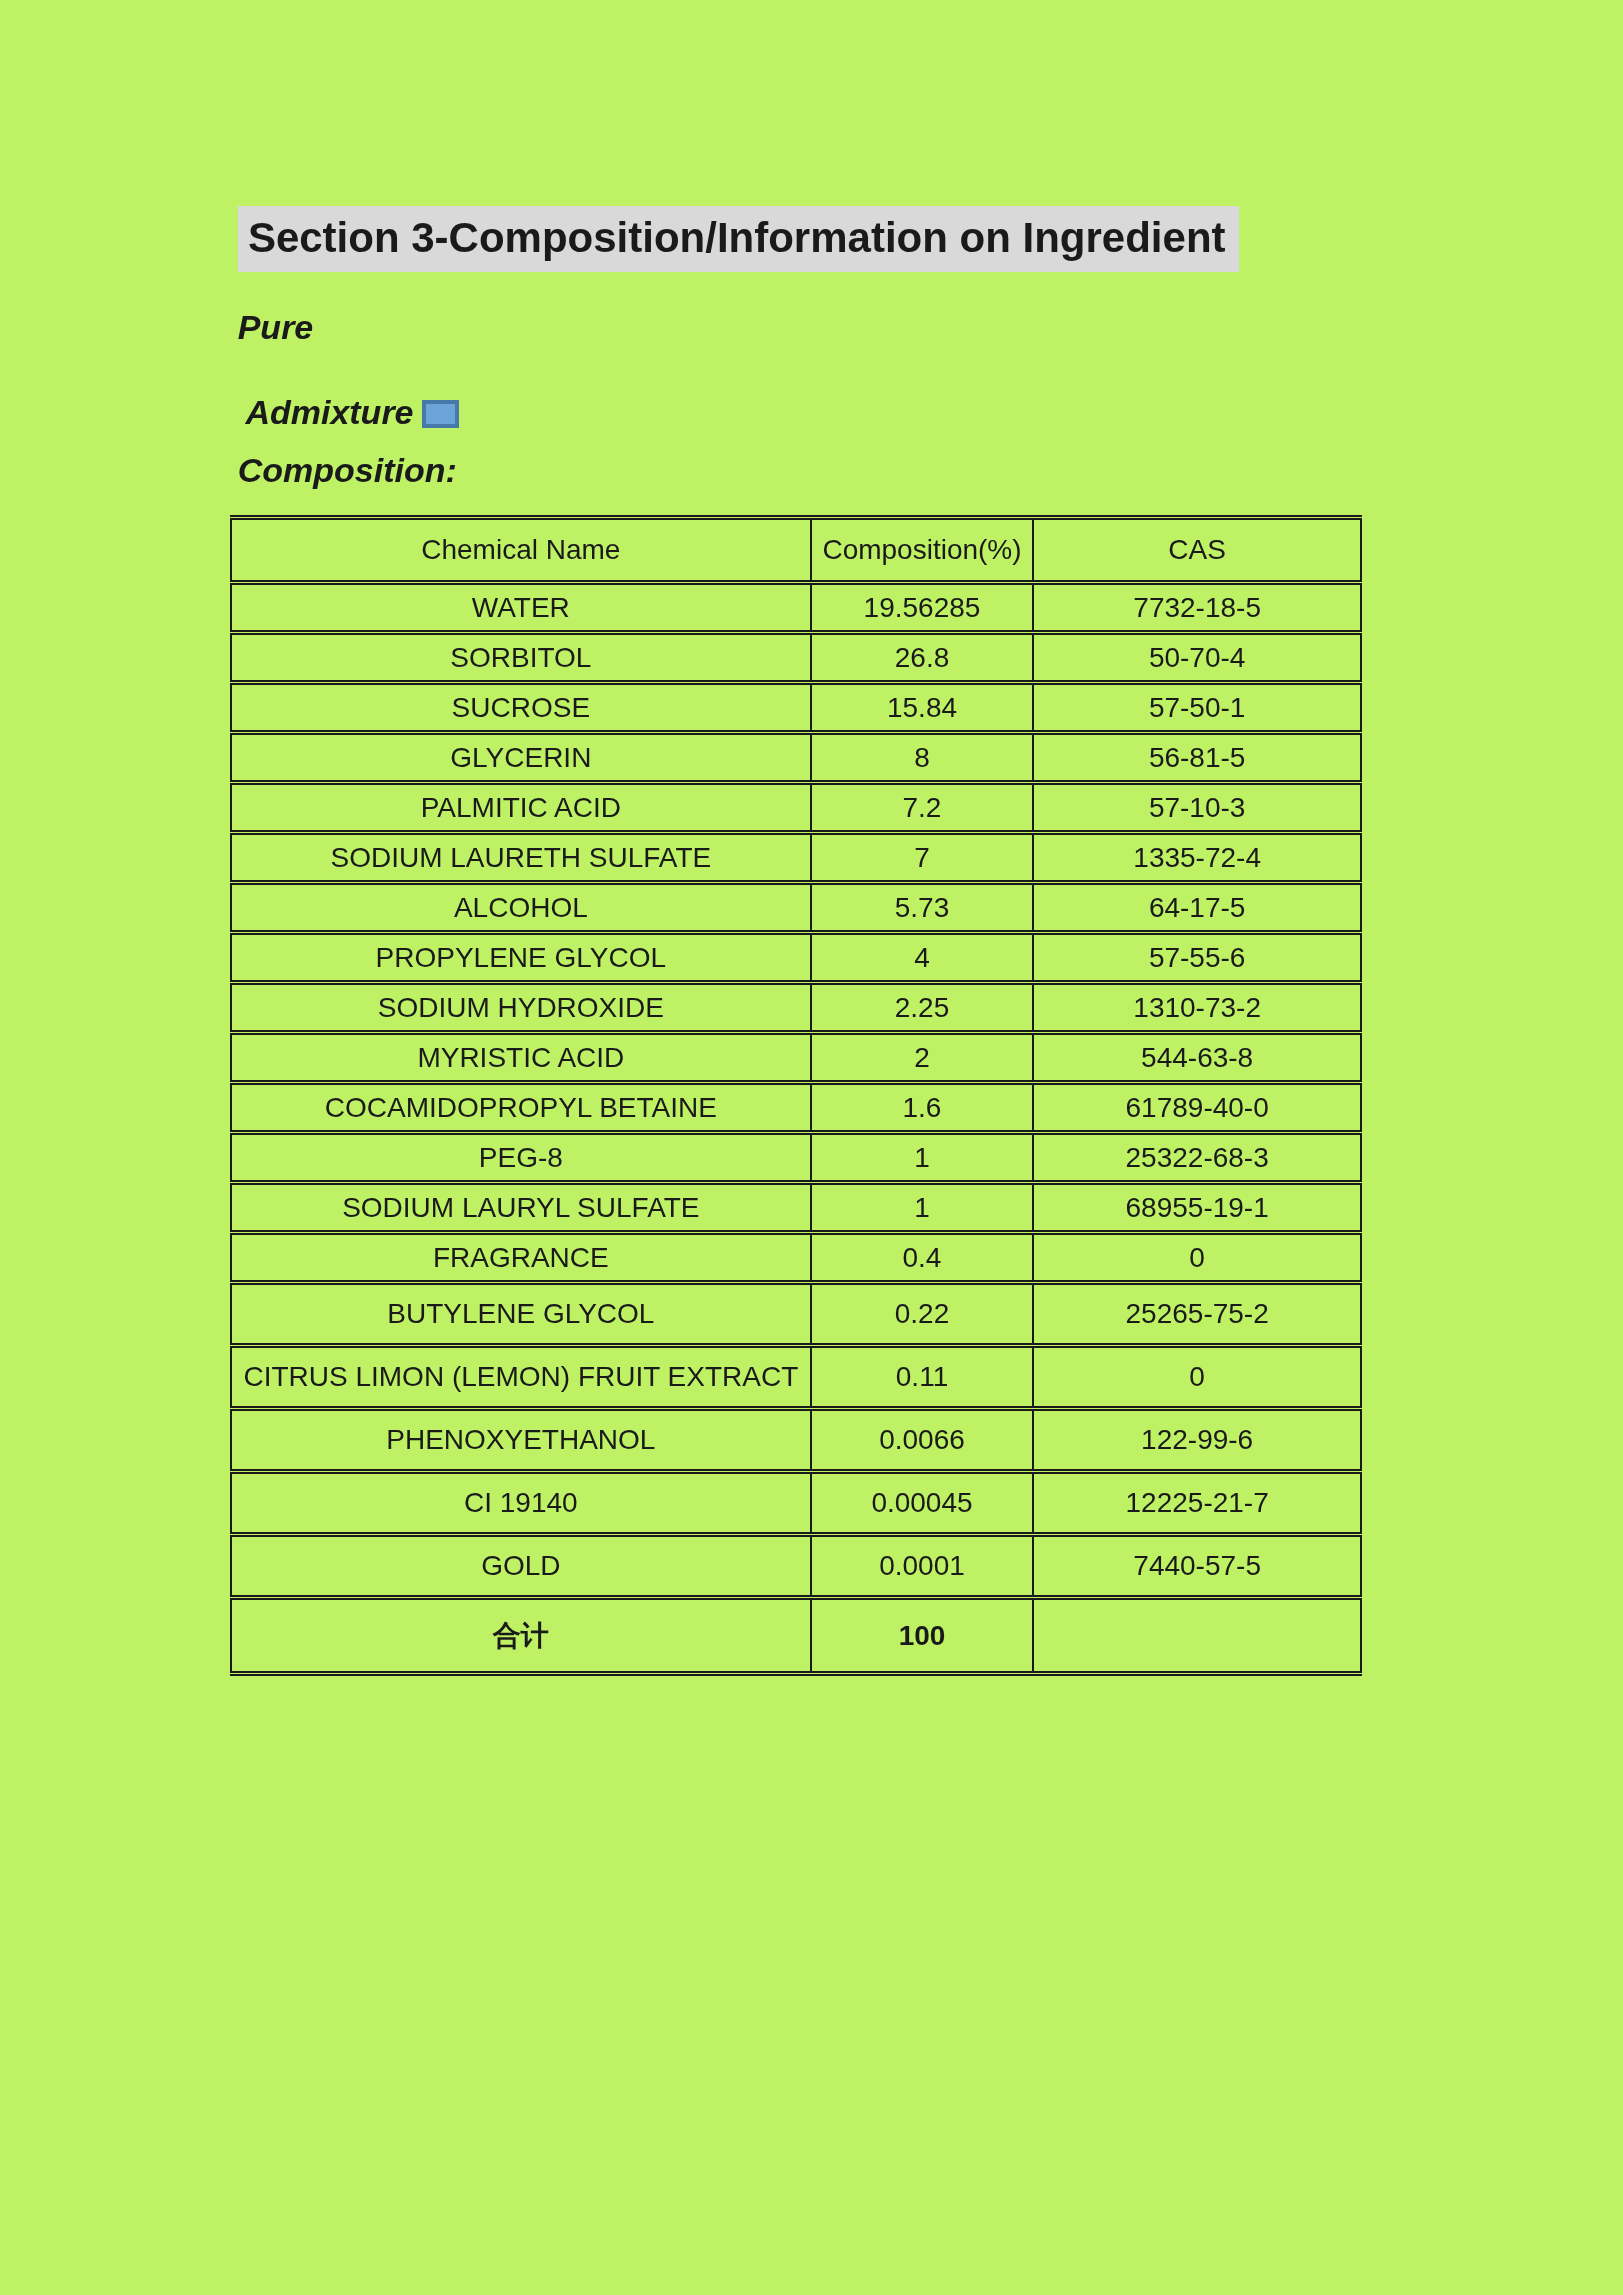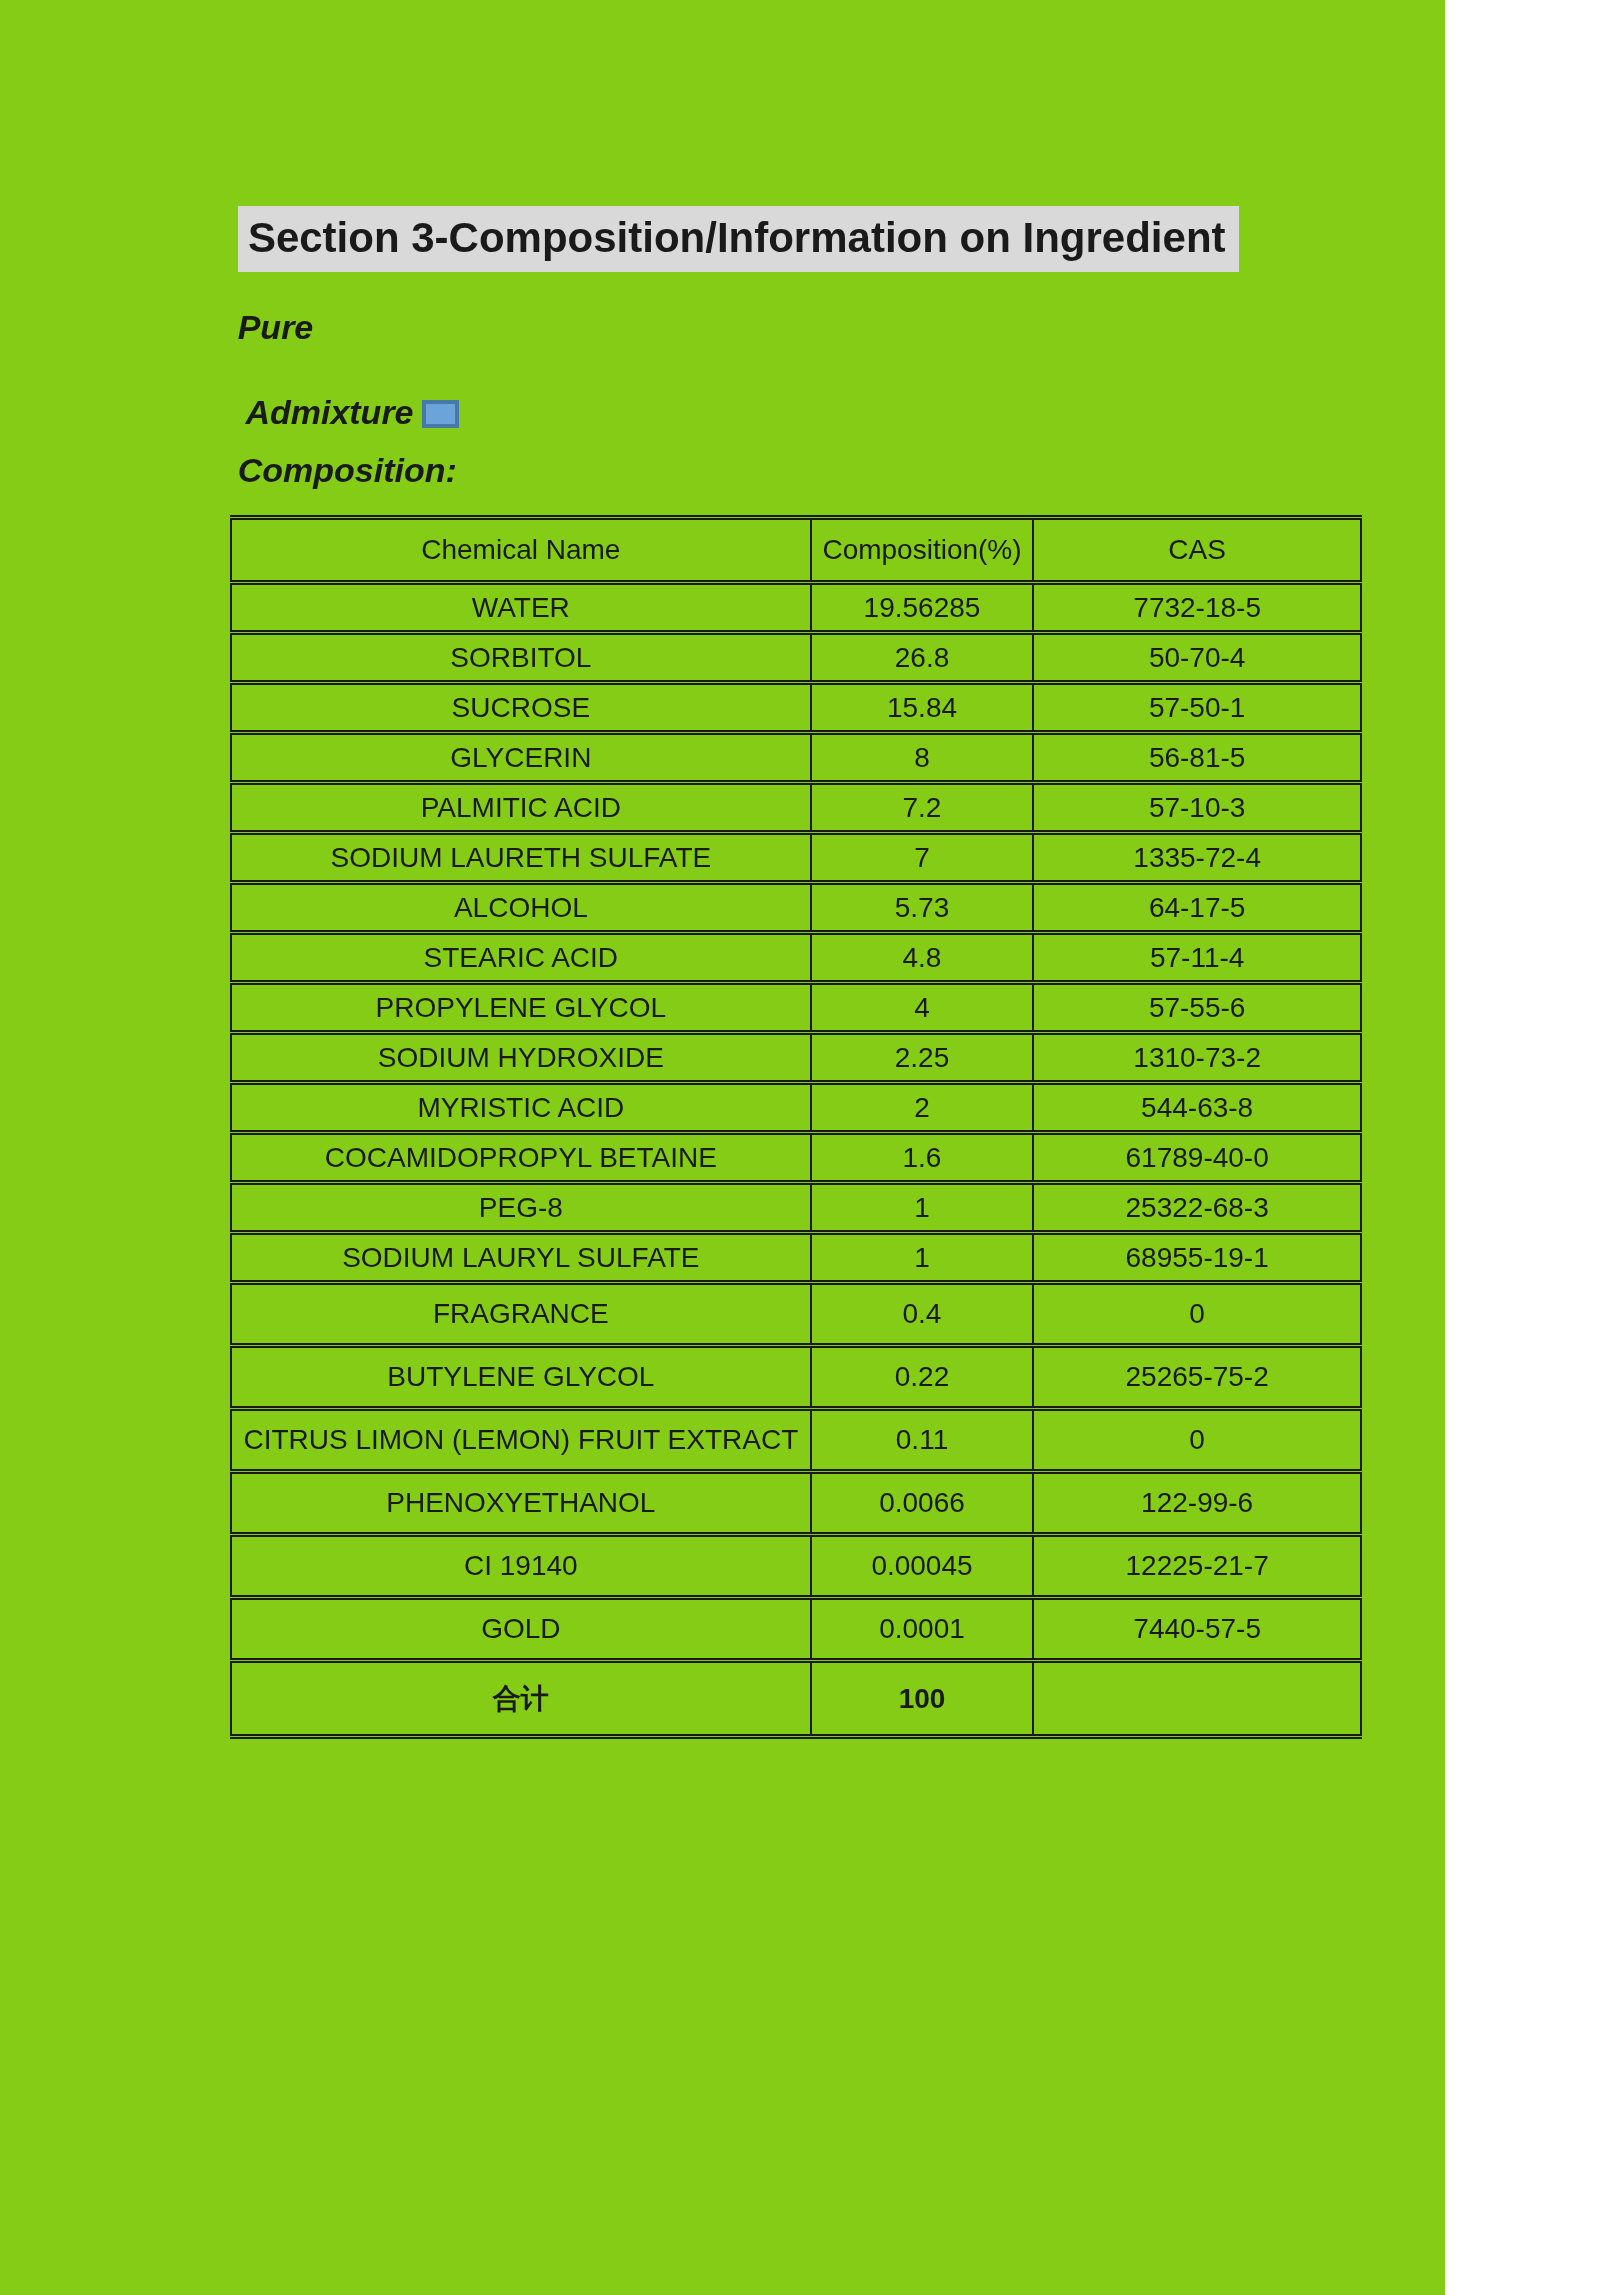--- a/index.html
+++ b/index.html
@@ -10,23 +10,23 @@
     --text-color:#1a1a1a;
   }
   html,body{margin:0;padding:0;}
   body{
     background:#ffffff;
     font-family:"Liberation Sans","DejaVu Sans",sans-serif;
     color:var(--text-color);
   }
   .page{
     position:relative;
-    width:1445px;
+    width:1623px;
     height:2295px;
-    background:#84cc16;
+    background:#bef264;
     box-sizing:border-box;
     padding:206px 0 0 230px;
   }
   .section-title{
     display:inline-block;
     margin:0 0 0 7.7px;
     background:var(--title-highlight);
     font-size:42px;
     font-weight:700;
     line-height:1.0;
@@ -143,25 +143,20 @@
           <td>SODIUM LAURETH SULFATE</td>
           <td>7</td>
           <td>1335-72-4</td>
         </tr>
         <tr>
           <td>ALCOHOL</td>
           <td>5.73</td>
           <td>64-17-5</td>
         </tr>
         <tr>
-          <td>STEARIC ACID</td>
-          <td>4.8</td>
-          <td>57-11-4</td>
-        </tr>
-        <tr>
           <td>PROPYLENE GLYCOL</td>
           <td>4</td>
           <td>57-55-6</td>
         </tr>
         <tr>
           <td>SODIUM HYDROXIDE</td>
           <td>2.25</td>
           <td>1310-73-2</td>
         </tr>
         <tr>

